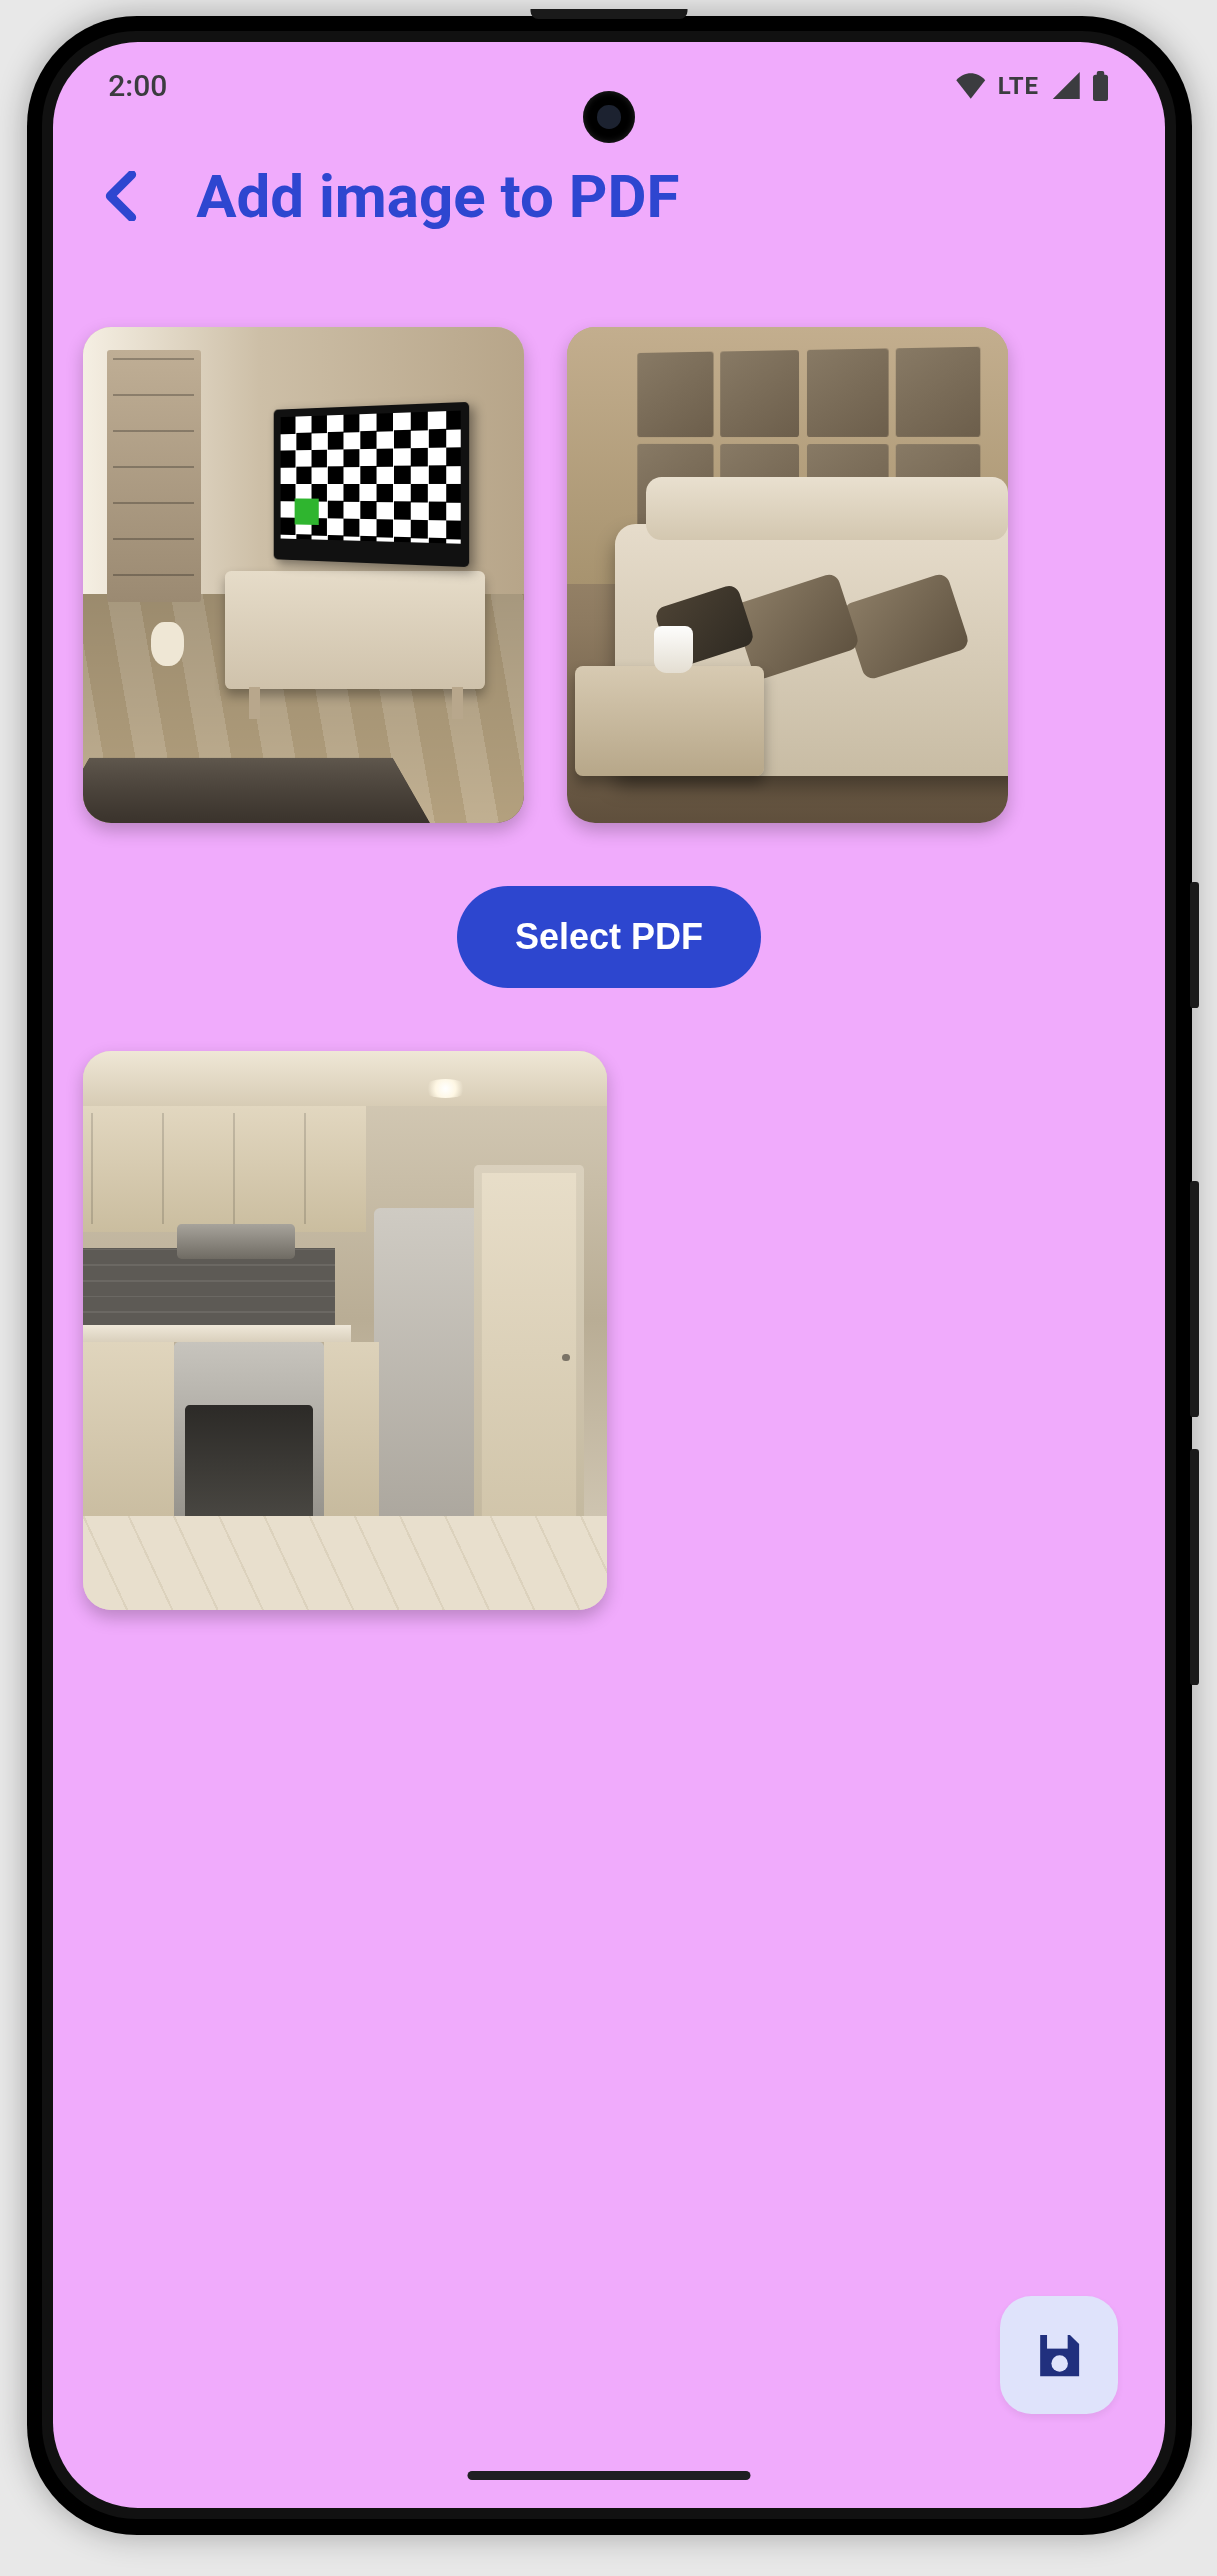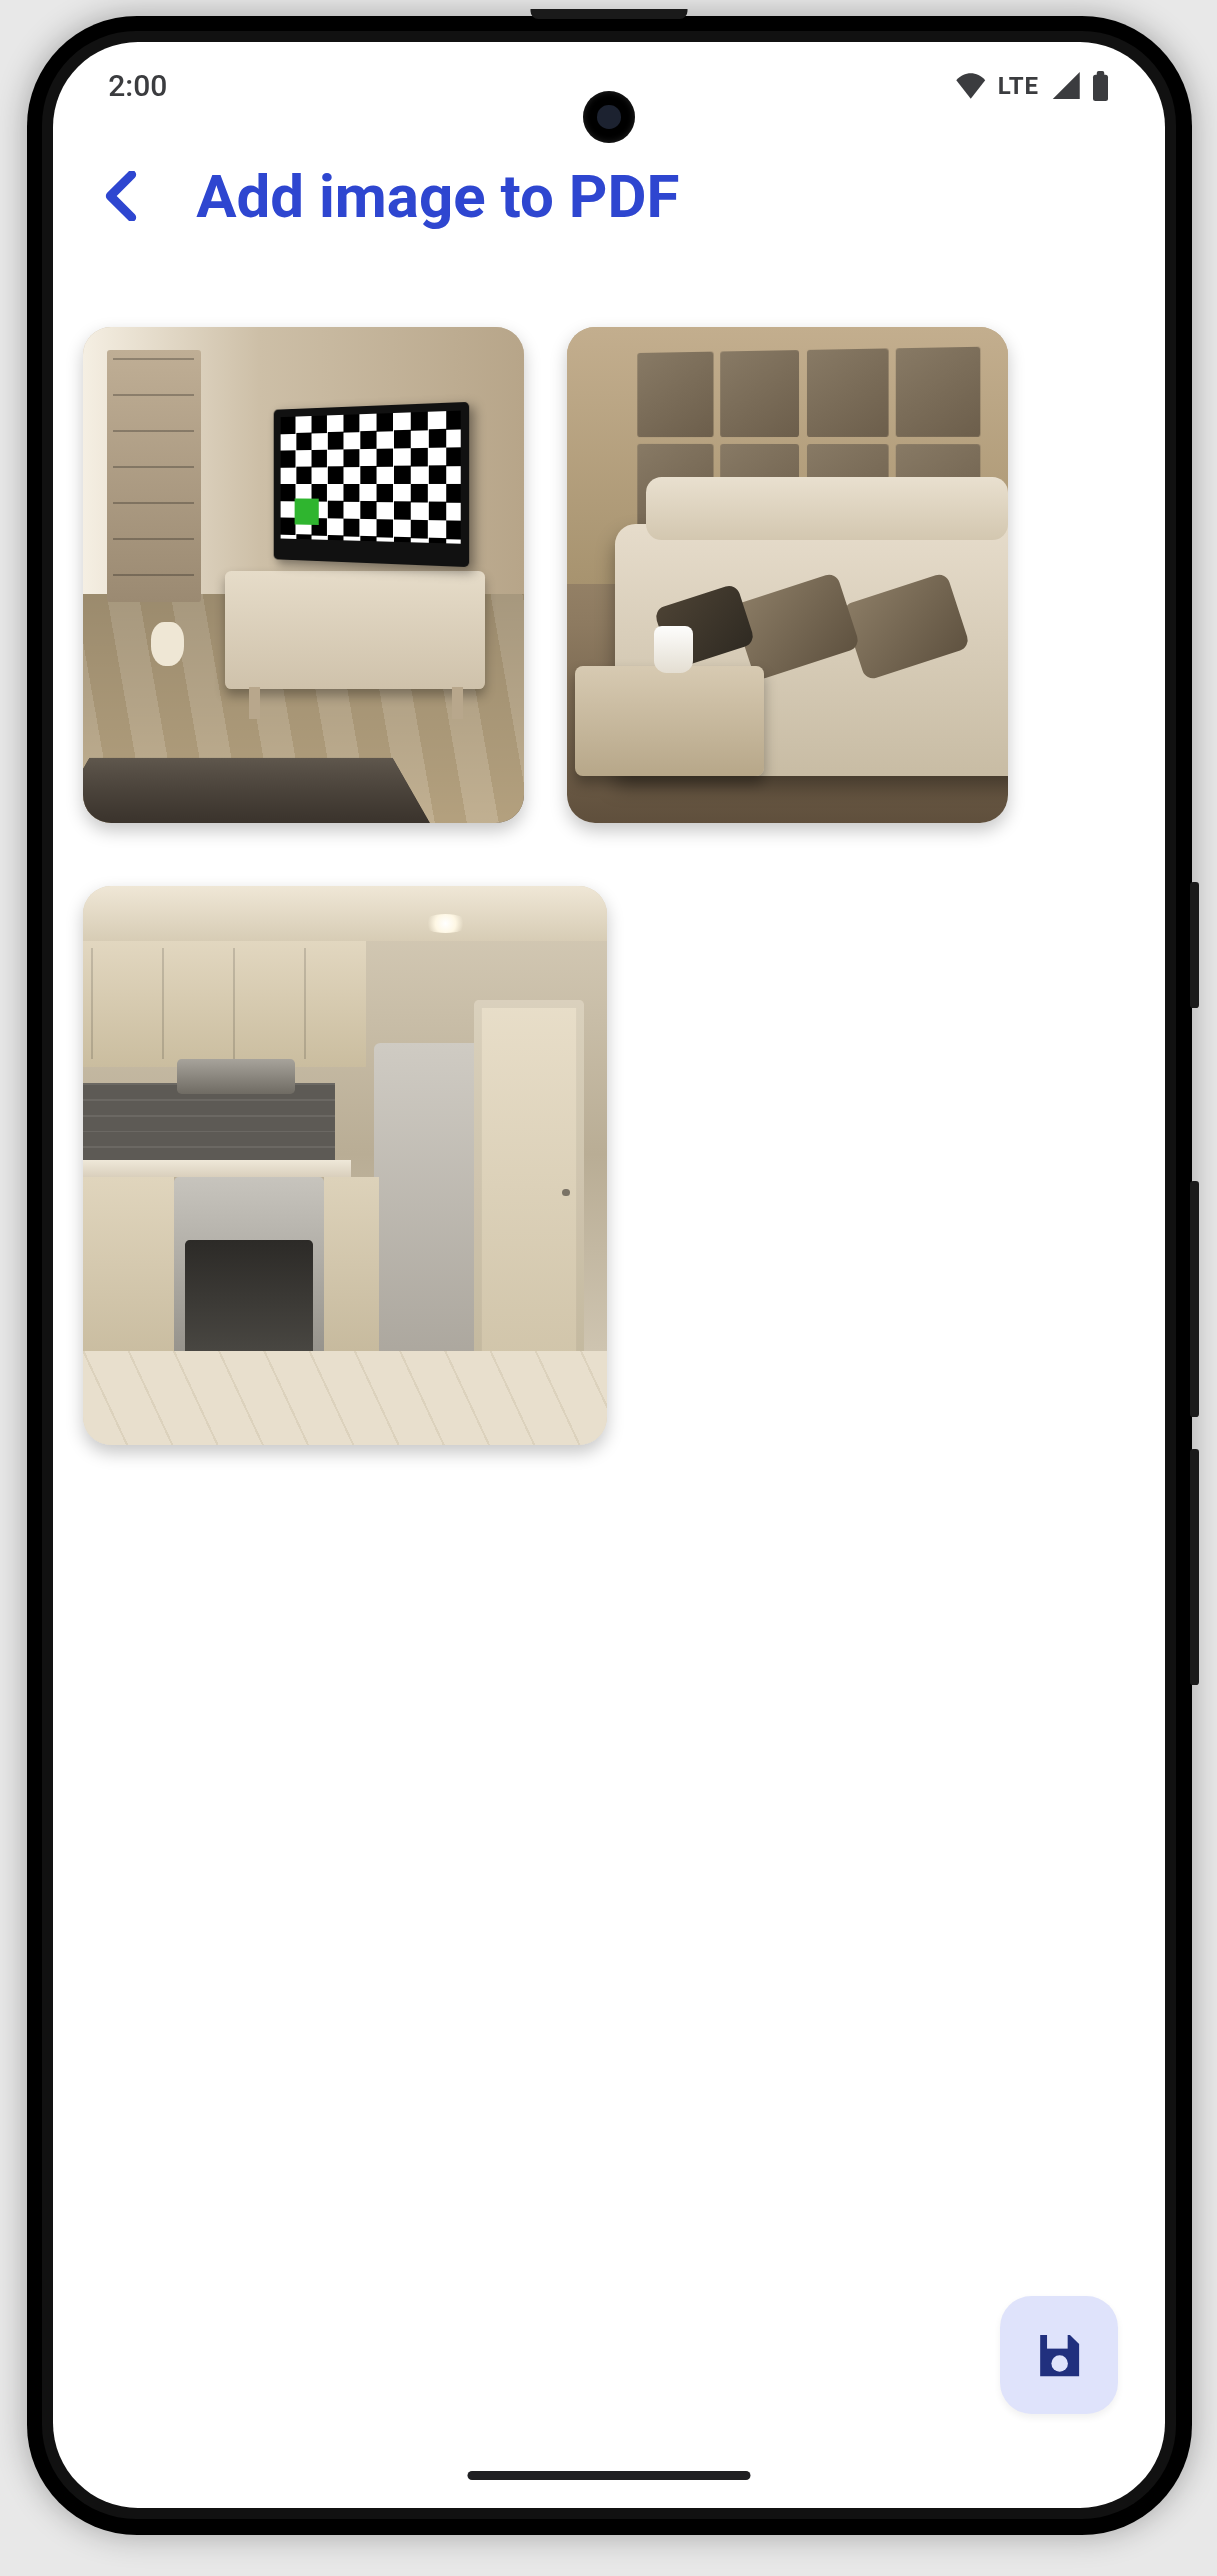--- a/index.html
+++ b/index.html
@@ -53,21 +53,21 @@
     transform: translateX(-50%);
     width: 157px;
     height: 9.4px;
     background: #1a1a1a;
     border-radius: 0 0 7.9px 7.9px;
   }
 
   .screen {
     width: 100%;
     height: 100%;
-    background: #ffffff;
+    background: #f0abfc;
     border-radius: 85px;
     position: relative;
     overflow: hidden;
   }
 
   
   .status-bar {
     height: 87px;
     display: flex;
     align-items: center;
@@ -484,20 +484,21 @@
                 </div>
               <div class="sofa"></div>
               <div class="cushion c1"></div>
               <div class="cushion c2"></div>
               <div class="cushion c3"></div>
               <div class="sidetable"></div>
               <div class="cup"></div>
             </div>
           </div>
 
+          <button class="select-pdf">Select PDF</button>
 
           <div class="below-grid">
             <div class="img-thumb kitchen room3" title="kitchen">
               <div class="ceiling"></div>
               <div class="light"></div>
               <div class="upper-cabs"></div>
               <div class="backsplash"></div>
               <div class="hood"></div>
               <div class="counter"></div>
               <div class="fridge"></div>

